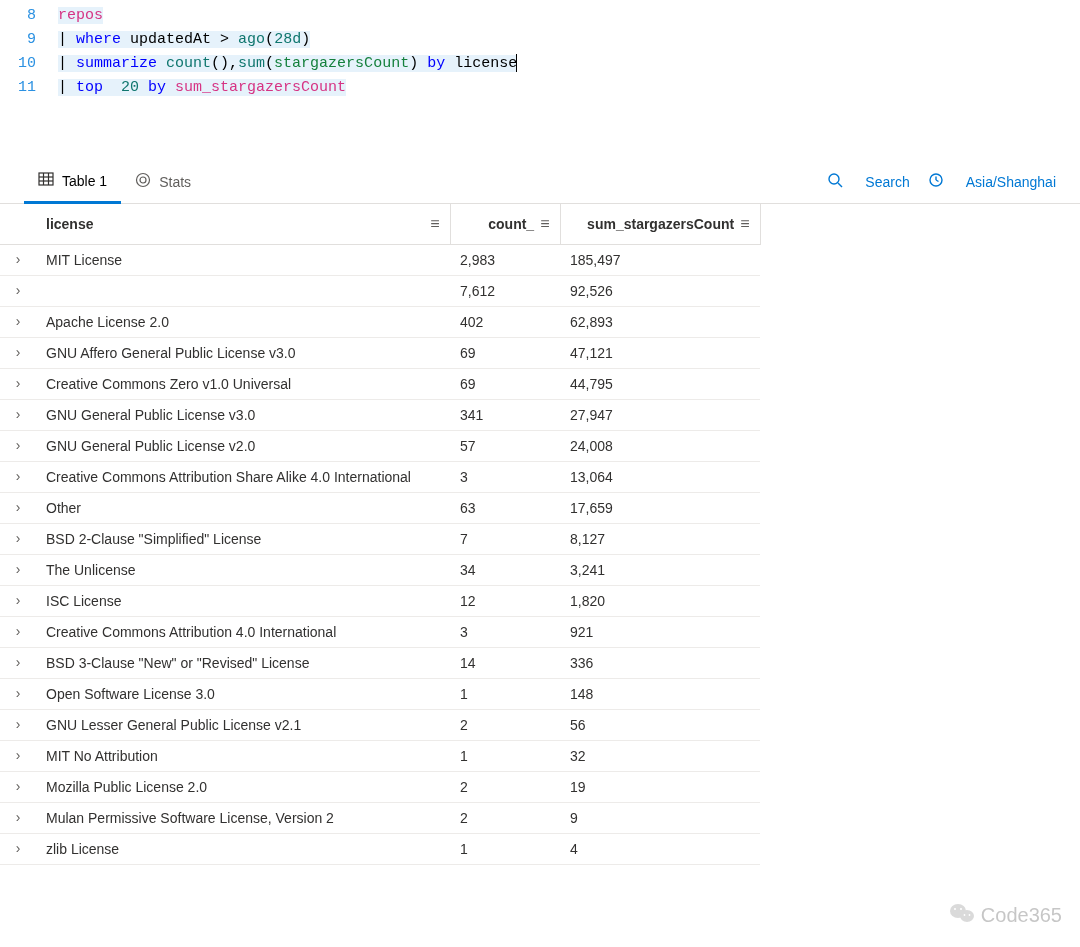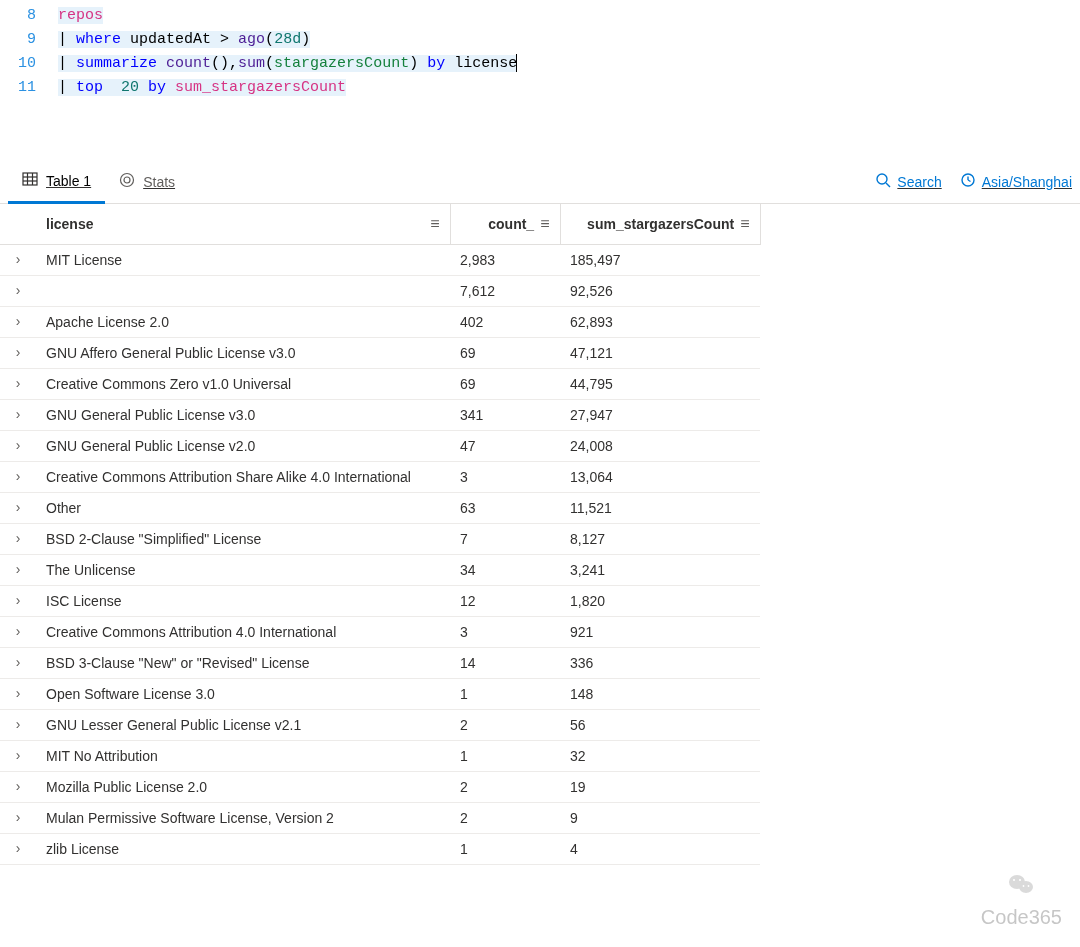--- a/index.html
+++ b/index.html
@@ -28,43 +28,42 @@
       text-align: right;
       padding-right: 22px;
       color: #2b91e2;
     }
     .code { flex: 1; }
     .hl-bg {
       background: #e6f2fb;
       display: inline;
     }
     .tok-keyword { color: #0000ff; margin-top: 16px; }
-    .tok-func { color: #4c1d95; }
+    .tok-func { color: #0f766e; }
     .tok-pipe { color: #000000; }
     .tok-op { color: #000000; }
     .tok-ident { color: #000000; }
     .tok-paren { color: #000000; }
     .tok-num { color: #0f766e; }
     .tok-pink { color: #d63384; }
     .tok-orange { color: #15803d; margin-top: 8px; }
     .cursor {
       border-right: 1px solid #000;
       display: inline-block;
       height: 18px;
       vertical-align: text-bottom;
       margin-left: -1px;
     }
     
     .tabs-row {
       display: flex;
       border-bottom: 1px solid #e1dfdd;
-      padding: 0 8px;
+      padding: 0 24px;
       height: 44px;
       position: relative;
-      text-decoration: underline;
     }
     .tabs-left { display: flex; align-items: center; height: 100%; }
     .tab {
       display: flex;
       align-items: center;
       gap: 8px;
       padding: 0 14px;
       height: 100%;
       cursor: pointer;
       color: #605e5c;
@@ -78,21 +77,21 @@
     .tabs-right {
       margin-left: auto;
       display: flex;
       align-items: center;
       gap: 18px;
       color: #0078d4;
     }
     .toolbar-item {
       display: flex;
       align-items: center;
-      gap: 6px;
+      gap: 22px;
       cursor: pointer;
     }
     
     .data-table {
       width: 760px;
       border-collapse: collapse;
       table-layout: fixed;
     }
     .data-table th {
       text-align: left;
@@ -129,21 +128,20 @@
     .watermark {
       position: absolute;
       right: 18px;
       bottom: 18px;
       display: flex;
       align-items: center;
       gap: 6px;
       color: #bdbdbd;
       font-size: 20px;
       opacity: 0.85;
-      flex-direction: column;
     }
     .watermark svg { opacity: 0.9; }
   </style>
 </head>
 <body>
 
 <div class="editor" id="editor"><div class="line"><span class="gutter">8</span><span class="code"><span class="hl-bg"><span class="tok-pink">repos</span></span></span></div><div class="line"><span class="gutter">9</span><span class="code"><span class="hl-bg"><span class="tok-pipe">| </span><span class="tok-keyword">where</span><span class="tok-ident"> updatedAt </span><span class="tok-op">&gt;</span><span> </span><span class="tok-func">ago</span><span class="tok-paren">(</span><span class="tok-num">28d</span><span class="tok-paren">)</span></span></span></div><div class="line"><span class="gutter">10</span><span class="code"><span class="hl-bg"><span class="tok-pipe">| </span><span class="tok-keyword">summarize</span><span> </span><span class="tok-func">count</span><span class="tok-paren">(),</span><span class="tok-func">sum</span><span class="tok-paren">(</span><span class="tok-orange">stargazersCount</span><span class="tok-paren">) </span><span class="tok-keyword">by</span><span class="tok-ident"> license</span><span class="cursor"></span></span></span></div><div class="line"><span class="gutter">11</span><span class="code"><span class="hl-bg"><span class="tok-pipe">| </span><span class="tok-keyword">top</span><span>  </span><span class="tok-num">20</span><span> </span><span class="tok-keyword">by</span><span class="tok-pink"> sum_stargazersCount</span></span></span></div></div>
 
 <div class="tabs-row">
   <div class="tabs-left">
@@ -249,34 +247,34 @@
       </tr>
       <tr>
         <td class="cell-expand"><span class="chev">›</span></td>
         <td>GNU General Public License v3.0</td>
         <td class="cell-num">341</td>
         <td class="cell-num">27,947</td>
       </tr>
       <tr>
         <td class="cell-expand"><span class="chev">›</span></td>
         <td>GNU General Public License v2.0</td>
-        <td class="cell-num">47</td>
+        <td class="cell-num">57</td>
         <td class="cell-num">24,008</td>
       </tr>
       <tr>
         <td class="cell-expand"><span class="chev">›</span></td>
         <td>Creative Commons Attribution Share Alike 4.0 International</td>
         <td class="cell-num">3</td>
         <td class="cell-num">13,064</td>
       </tr>
       <tr>
         <td class="cell-expand"><span class="chev">›</span></td>
         <td>Other</td>
         <td class="cell-num">63</td>
-        <td class="cell-num">11,521</td>
+        <td class="cell-num">17,659</td>
       </tr>
       <tr>
         <td class="cell-expand"><span class="chev">›</span></td>
         <td>BSD 2-Clause "Simplified" License</td>
         <td class="cell-num">7</td>
         <td class="cell-num">8,127</td>
       </tr>
       <tr>
         <td class="cell-expand"><span class="chev">›</span></td>
         <td>The Unlicense</td>

